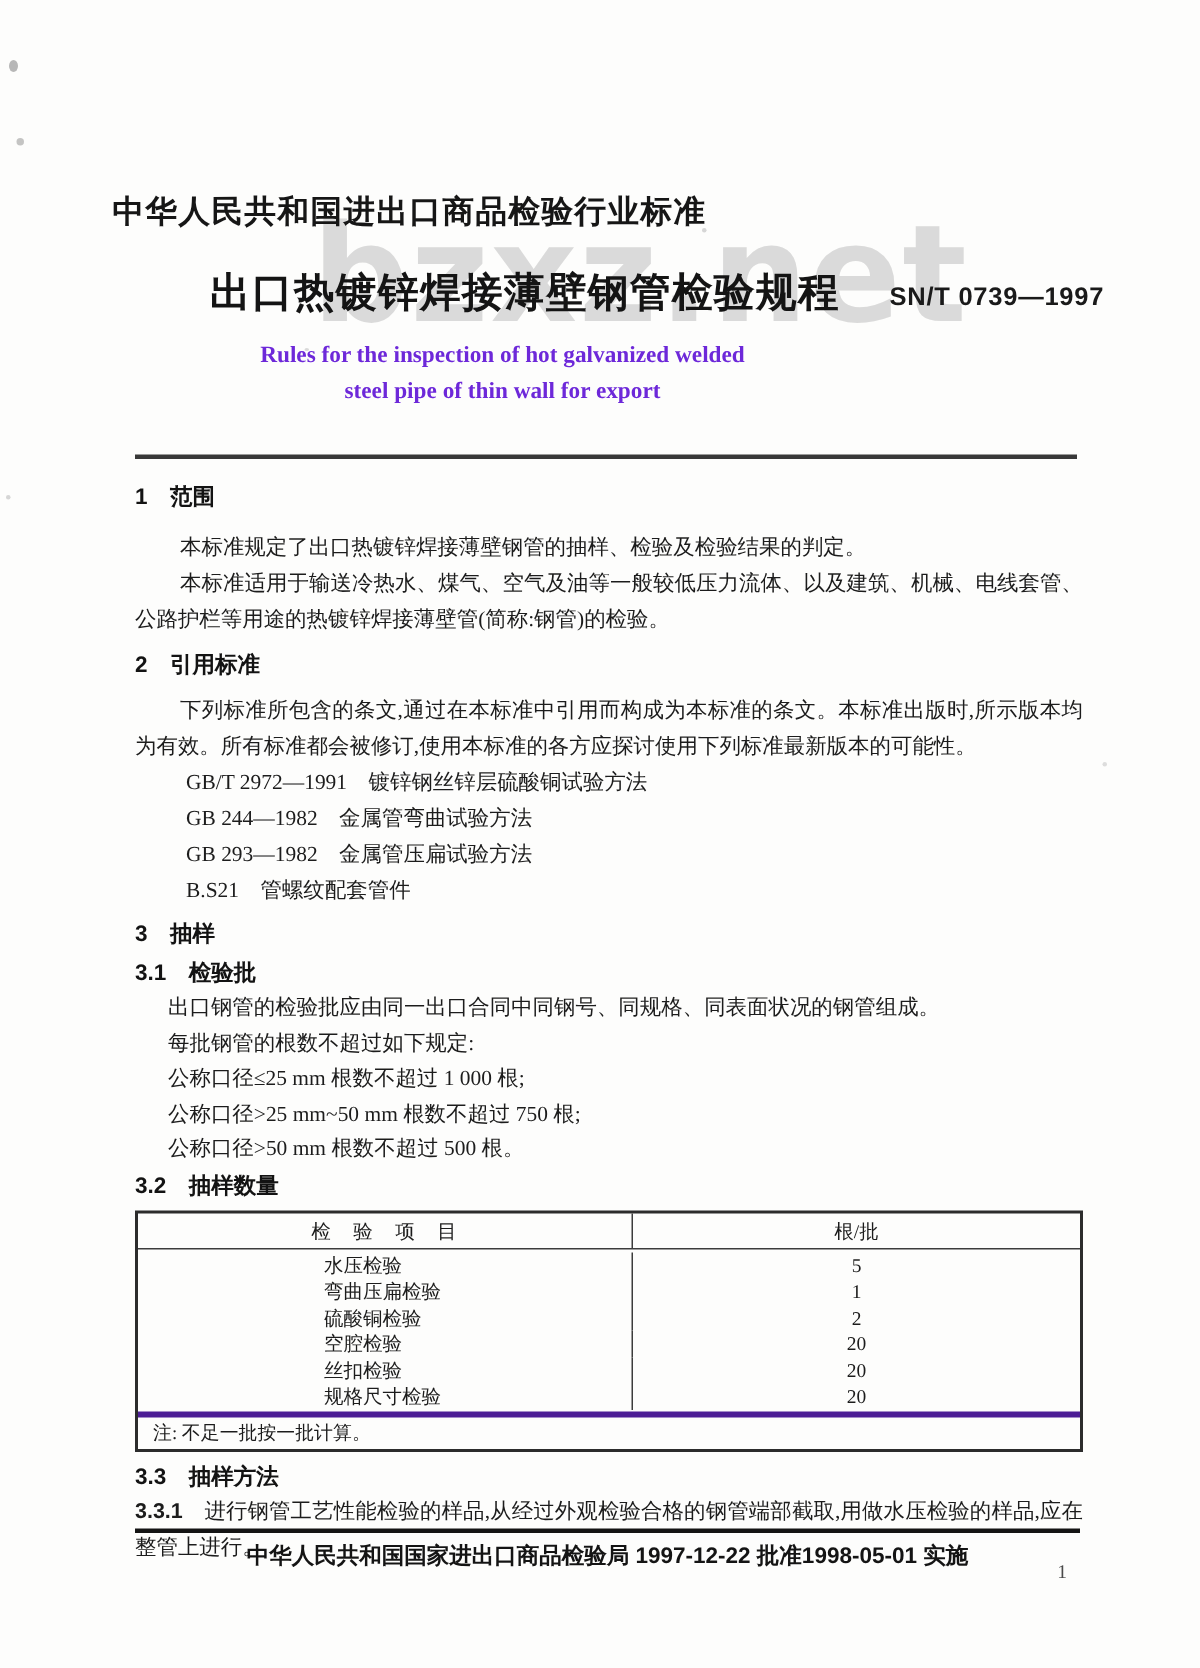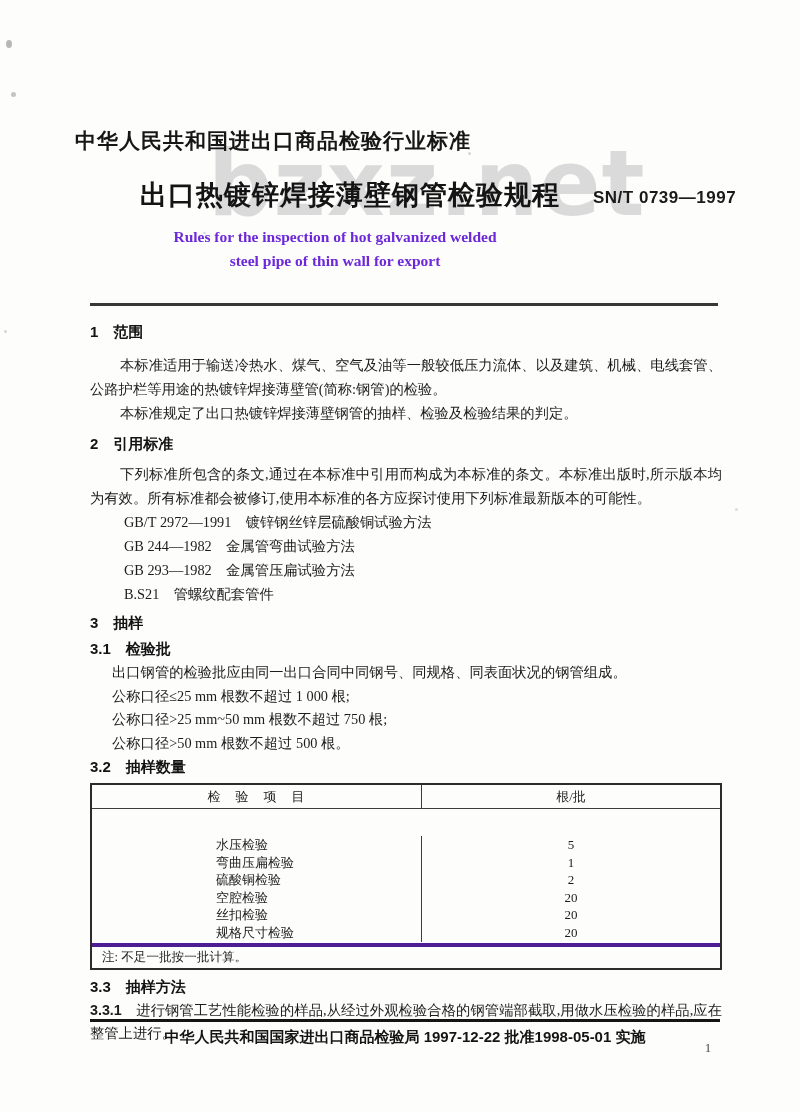--- a/index.html
+++ b/index.html
@@ -85,21 +85,21 @@
   .table {
     width:632px; border:2px solid #2c2c2c; background:#fdfdfc;
     font-size:13px; color:#1c1c1c; text-align:left;
   }
   .t-row { display:flex; }
   .t-c1 { width:330px; border-right:1px solid #3c3c3c; }
   .t-c2 { flex:1; text-align:center; }
   .t-head { border-bottom:1px solid #3c3c3c; }
   .t-head .t-c1 { text-align:center; line-height:23px; letter-spacing:1px; }
   .t-head .t-c2 { line-height:23px; }
-  .t-bodyrows { padding:2px 0 1px;margin-top:25px; }
+  .t-bodyrows { padding:2px 0 1px; }
   .t-bodyrows .t-row { line-height:17.6px; }
   .t-bodyrows .t-c1 { padding-left:124px; }
   .t-note {
     border-top:4px solid #4c1d95;
     line-height:21px; padding-left:10px; font-size:12.6px;
   }
   
   .footer {
     position:absolute; z-index:2; left:90px; top:1019px; width:630px;
     border-top:3px solid #141414; padding-top:6px;
@@ -131,33 +131,34 @@
     <div class="title-cn">出口热镀锌焊接薄壁钢管检验规程</div>
     <div class="std-code">SN/T 0739—1997</div>
     <div class="title-en en1">Rules for the inspection of hot galvanized welded</div>
     <div class="title-en en2">steel pipe of thin wall for export</div>
     <div class="hdr-rule"></div>
   </div>
 
   <div class="bodytext">
 
     <div class="h h-s1">1　范围</div>
+    <p class="indent">本标准规定了出口热镀锌焊接薄壁钢管的抽样、检验及检验结果的判定。</p>
     <p class="indent">本标准适用于输送冷热水、煤气、空气及油等一般较低压力流体、以及建筑、机械、电线套管、公路护栏等用途的热镀锌焊接薄壁管(简称:钢管)的检验。</p>
-    <p class="indent">本标准规定了出口热镀锌焊接薄壁钢管的抽样、检验及检验结果的判定。</p>
 
     <div class="h h-s2">2　引用标准</div>
     <p class="indent">下列标准所包含的条文,通过在本标准中引用而构成为本标准的条文。本标准出版时,所示版本均为有效。所有标准都会被修订,使用本标准的各方应探讨使用下列标准最新版本的可能性。</p>
     <div class="ref-line">GB/T 2972—1991　镀锌钢丝锌层硫酸铜试验方法</div>
     <div class="ref-line">GB 244—1982　金属管弯曲试验方法</div>
     <div class="ref-line">GB 293—1982　金属管压扁试验方法</div>
     <div class="ref-line">B.S21　管螺纹配套管件</div>
 
     <div class="h h-s3">3　抽样</div>
     <div class="h h-s31">3.1　检验批</div>
     <div class="sub-line">出口钢管的检验批应由同一出口合同中同钢号、同规格、同表面状况的钢管组成。</div>
+    <div class="sub-line">每批钢管的根数不超过如下规定:</div>
     <div class="sub-line">公称口径≤25 mm 根数不超过 1 000 根;</div>
     <div class="sub-line">公称口径&gt;25 mm~50 mm 根数不超过 750 根;</div>
     <div class="sub-line">公称口径&gt;50 mm 根数不超过 500 根。</div>
 
     <div class="h h-s32">3.2　抽样数量</div>
 
     <div class="table">
       <div class="t-row t-head">
         <div class="t-c1">检　验　项　目</div>
         <div class="t-c2">根/批</div>

